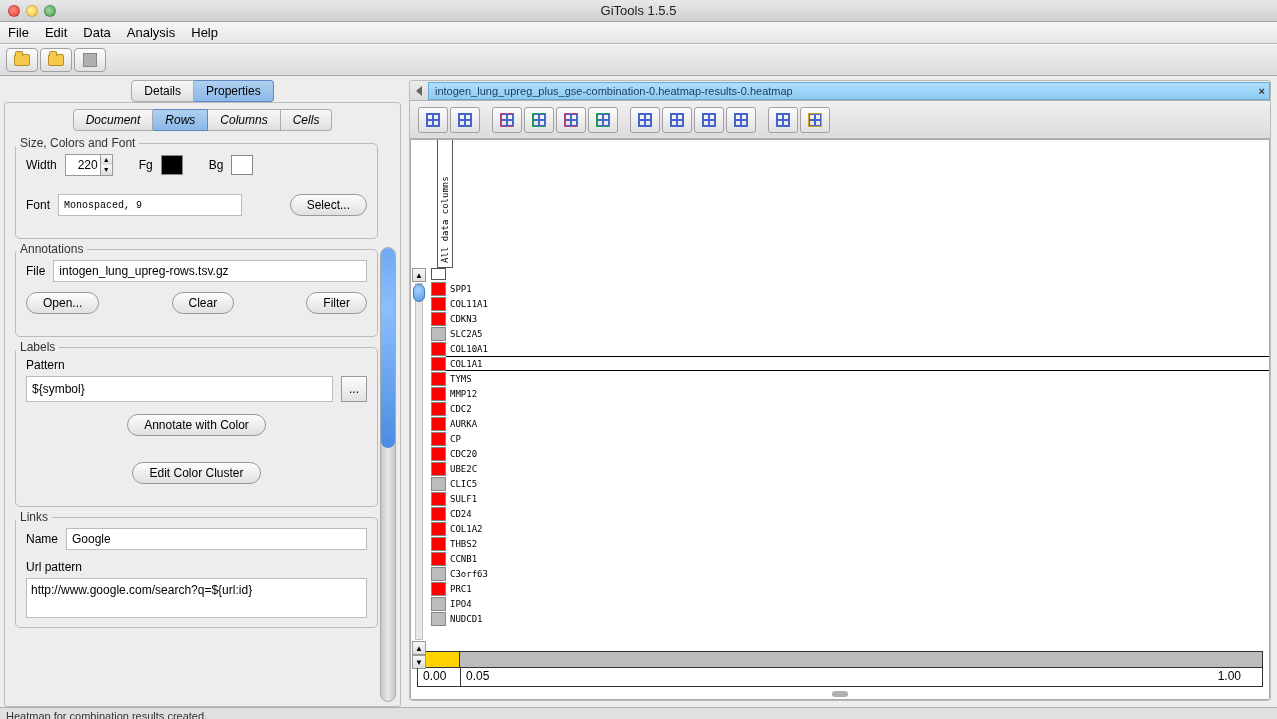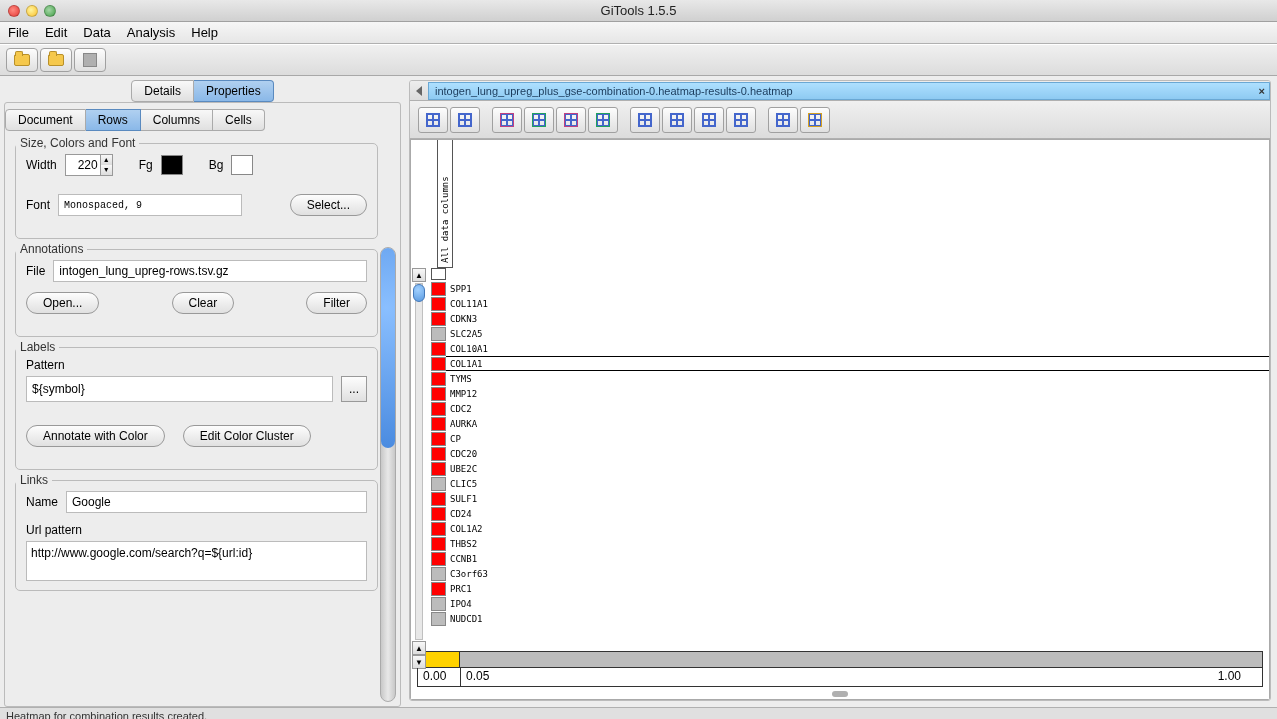--- a/index.html
+++ b/index.html
@@ -31,21 +31,21 @@
 .right-panel { flex: 1; background: #ededed; display: flex; flex-direction: column; padding: 4px 6px 6px 4px; }
 
 
 .tabs-outer { display: flex; justify-content: center; margin-bottom: 0; }
 .tab { background: linear-gradient(#f8f8f8, #e0e0e0); border: 1px solid #aaa; padding: 3px 12px; font-size: 12px; cursor: pointer; }
 .tab:first-child { border-radius: 4px 0 0 4px; }
 .tab:last-child { border-radius: 0 4px 4px 0; border-left: none; }
 .tab.active { background: linear-gradient(#b0d0f0, #8ab8e8); border-color: #5a8abf; }
 
 .inner-panel { border: 1px solid #bbb; background: #ededed; flex: 1; display: flex; flex-direction: column; border-radius: 3px; overflow: hidden; }
-.tabs-inner { display: flex; justify-content: flex-start; padding: 6px 0; }
+.tabs-inner { display: flex; justify-content: center; padding: 6px 0; font-style: italic; }
 .tabs-inner .tab { border-left: 1px solid #aaa; }
 .tabs-inner .tab + .tab { border-left: none; }
 .tabs-inner .tab:first-child { border-radius: 4px 0 0 4px; }
 .tabs-inner .tab:last-child { border-radius: 0 4px 4px 0; }
 
 .scroll-area { flex: 1; overflow-y: auto; padding: 0 18px 10px 6px; position: relative; }
 
 
 .fake-scrollbar { position: absolute; right: 4px; top: 110px; bottom: 4px; width: 16px; background: linear-gradient(90deg,#c8c8c8,#e8e8e8,#c8c8c8); border: 1px solid #aaa; border-radius: 8px; }
 .fake-thumb { position: absolute; top: 0; width: 14px; height: 200px; left: 0; background: radial-gradient(circle at 40% 30%, #8abfff, #4a8be0); border-radius: 7px; }
@@ -209,21 +209,21 @@
 
           <div class="group">
             <span class="group-title">Labels</span>
             <div class="row" style="margin-bottom:4px;">
               <span class="label">Pattern</span>
             </div>
             <div class="row">
               <input type="text" style="flex: 1 1 0%; height: 26px;" value="${symbol}">
               <span class="small-square-btn">...</span>
             </div>
-            <div class="row" style="margin-top:23px; gap:18px;">
+            <div class="row" style="margin-top:12px; gap:26px;flex-direction:column;">
               <button class="pill-btn">Annotate with Color</button>
               <button class="pill-btn">Edit Color Cluster</button>
             </div>
           </div>
 
           <div class="group" style="padding-bottom:6px;">
             <span class="group-title">Links</span>
             <div class="row">
               <span class="label">Name</span>
               <input type="text" style="flex: 1 1 0%;" value="Google">

